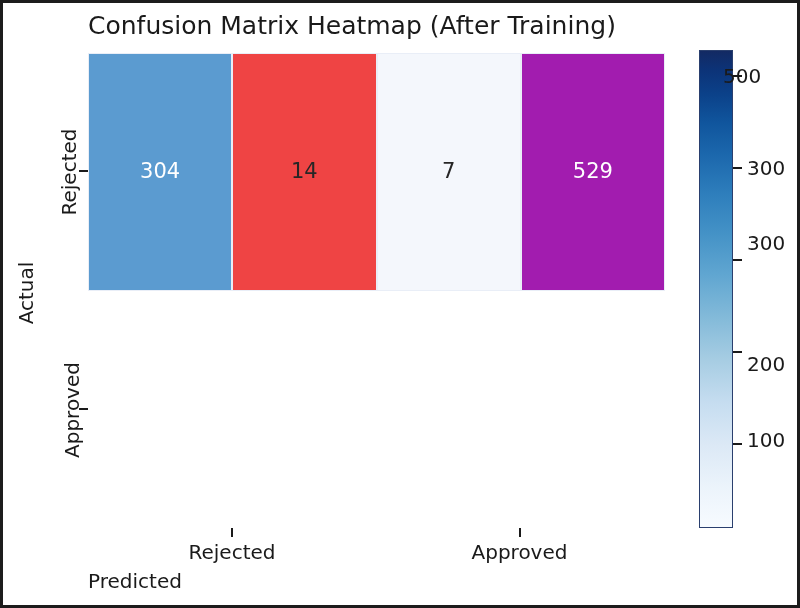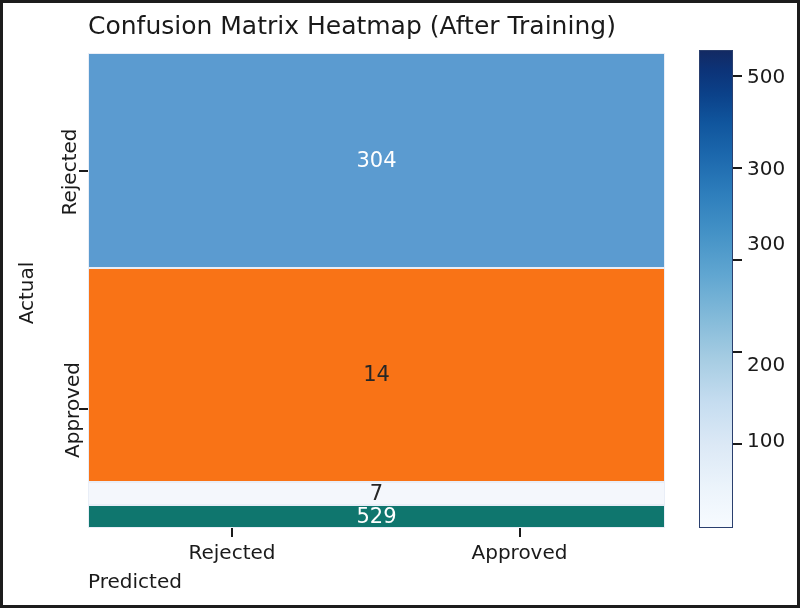--- a/index.html
+++ b/index.html
@@ -31,21 +31,21 @@
   }
 
   
   #plot {
     position: absolute;
     left: 85px;
     top: 50px;
     width: 577px;
     height: 475px;
     display: grid;
-    grid-template-columns: 1fr;
+    grid-template-columns: 1fr 1fr 1fr 1fr;
     grid-template-rows: 1fr 1fr;
   }
   .cell {
     position: relative;
     display: flex;
     align-items: center;
     justify-content: center;
     box-sizing: border-box;
     border: 1px solid #e9eef7;
   }
@@ -155,27 +155,27 @@
 <body>
 
 <div id="figure">
 
   <div id="title">Confusion Matrix Heatmap (After Training)</div>
 
   <div id="plot">
     <div class="cell" style="background:#5b9bd0;">
       <span class="cell-value" style="color:#ffffff;">304</span>
     </div>
-    <div class="cell" style="background:#f97316;">
+    <div class="cell" style="background:#ef4444;">
       <span class="cell-value" style="color:#262626;">14</span>
     </div>
     <div class="cell" style="background:#f4f7fc;">
       <span class="cell-value" style="color:#262626;">7</span>
     </div>
-    <div class="cell" style="background:#0f766e;">
+    <div class="cell" style="background:#a21caf;">
       <span class="cell-value" style="color:#ffffff;">529</span>
     </div>
   </div>
 
   <div class="ytick-mark" style="left:76px; top:167px;"></div>
   <div class="ytick-label" style="left:1px; top:157px; width:130px;">Rejected</div>
 
   <div class="ytick-mark" style="left:76px; top:405px;"></div>
   <div class="ytick-label" style="left:-4px; top:395px; width:145px;">Approved</div>
 
@@ -187,21 +187,21 @@
   <div class="xtick-mark" style="left:516px; top:525px;"></div>
   <div class="xtick-label" style="left:444px; top:537px; width:145px;">Approved</div>
 
   <div id="xlabel">Predicted</div>
 
   <div id="colorbar-wrap">
     <div id="colorbar-gradient"></div>
   </div>
 
   <div class="cb-tick-mark" style="left:730px; top:72px;"></div>
-  <div class="cb-tick-label" style="left:744px; top:61px;">500</div>
+  <div class="cb-tick-label" style="left:720px; top:61px;">500</div>
 
   <div class="cb-tick-mark" style="left:730px; top:164px;"></div>
   <div class="cb-tick-label" style="left:744px; top:153px;">300</div>
 
   <div class="cb-tick-mark" style="left:730px; top:256px;"></div>
   <div class="cb-tick-label" style="left:744px; top:228px;">300</div>
 
   <div class="cb-tick-mark" style="left:730px; top:348px;"></div>
   <div class="cb-tick-label" style="left:744px; top:337px;margin-top:12px;">200</div>
 

